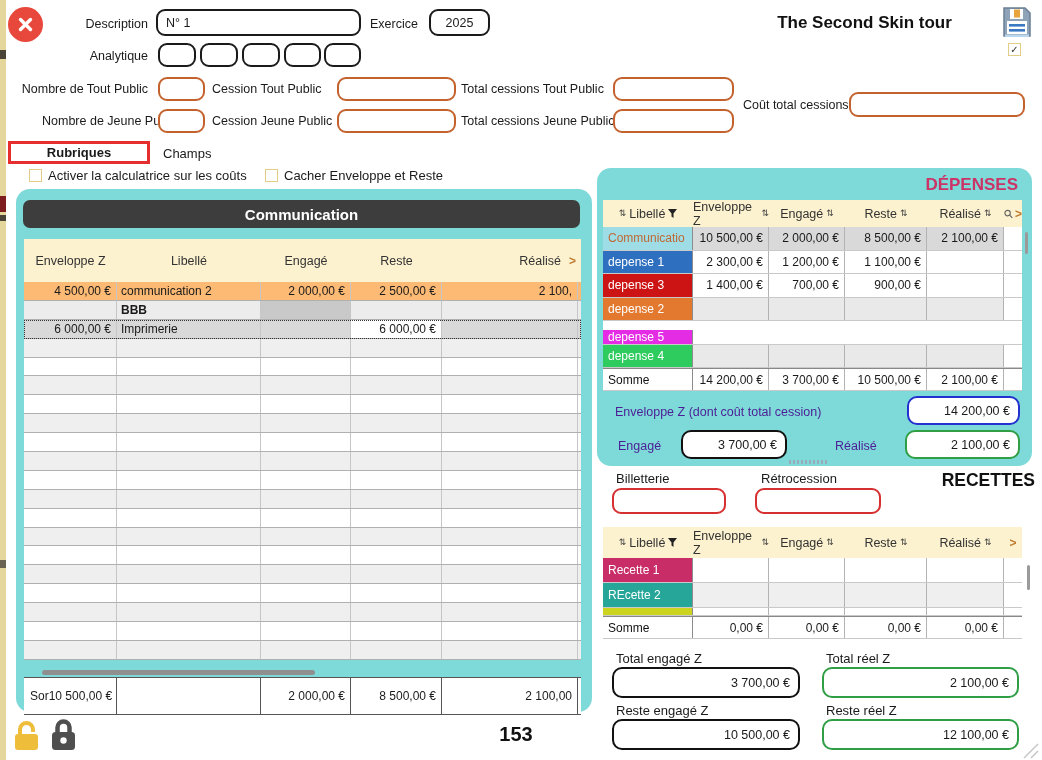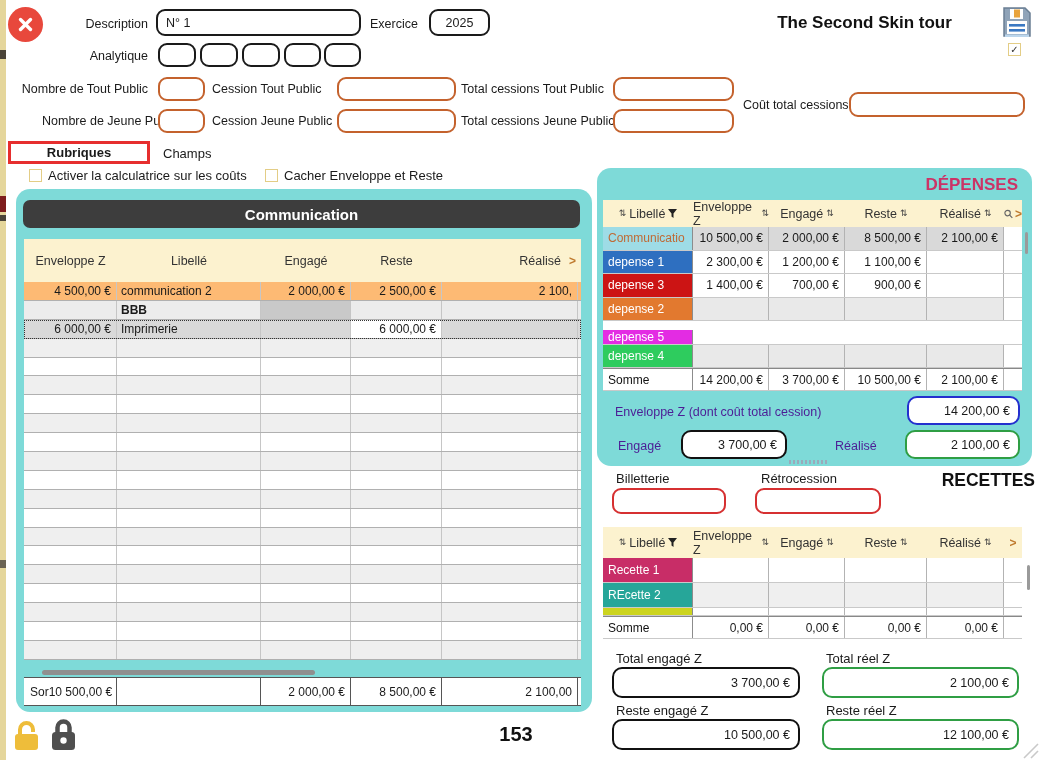--- a/index.html
+++ b/index.html
@@ -21,21 +21,21 @@
               display:flex; align-items:center; justify-content:center; color:#333; }
   .teal { background:#7edad8; border-radius:14px; }
   .crimson { color:#4c1d95; }
   
   .ltable { background:#fff; font-size:12px; }
   .lt-header { display:flex; background:#fcf2cf; height:43px; align-items:center; font-size:12.5px; color:#333; }
   .lt-row { display:flex; height:18.9px; border-bottom:1px solid #b0b0b0; background:#fff; }
   .lt-cell { border-right:1px solid #c6c6c6; height:100%; display:flex; align-items:center; overflow:hidden; white-space:nowrap; }
   .num { justify-content:flex-end; padding-right:5px; }
   .txt { justify-content:flex-start; padding-left:4px; }
-  .lt-footer { display:flex; height:29px; border-top:1.5px solid #555; border-bottom:1.5px solid #555;
+  .lt-footer { display:flex; height:38px; border-top:1.5px solid #555; border-bottom:1.5px solid #555;
                background:#fff; font-size:12px; }
   .lt-footer .lt-cell { border-right:1px solid #555; }
   
   .mt { background:#fff; font-size:12px; }
   .mt-header { display:flex; background:#fcf2cf; align-items:center; font-size:12.5px; color:#333; }
   .mt-hcell { display:flex; align-items:center; justify-content:center; gap:3px; height:100%; }
   .mt-row { display:flex; border-bottom:1px solid #c9c9c9; }
   .mt-cell { border-right:1px solid #b3b3b3; display:flex; align-items:center; overflow:hidden; white-space:nowrap; }
   .mt-label { padding-left:5px; justify-content:flex-start; border-right:1px solid #8c8c8c; font-size:12px; }
   .sort-ic { font-size:9px; color:#444; line-height:1; }

